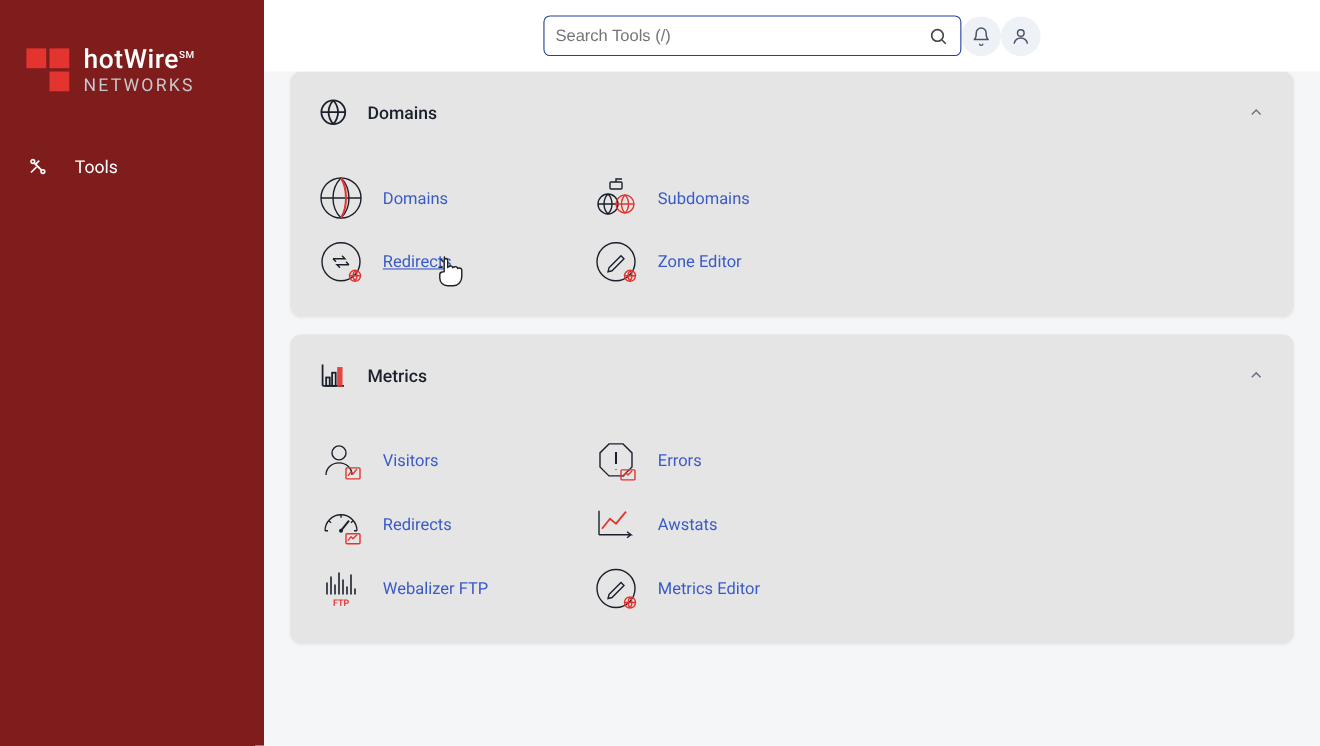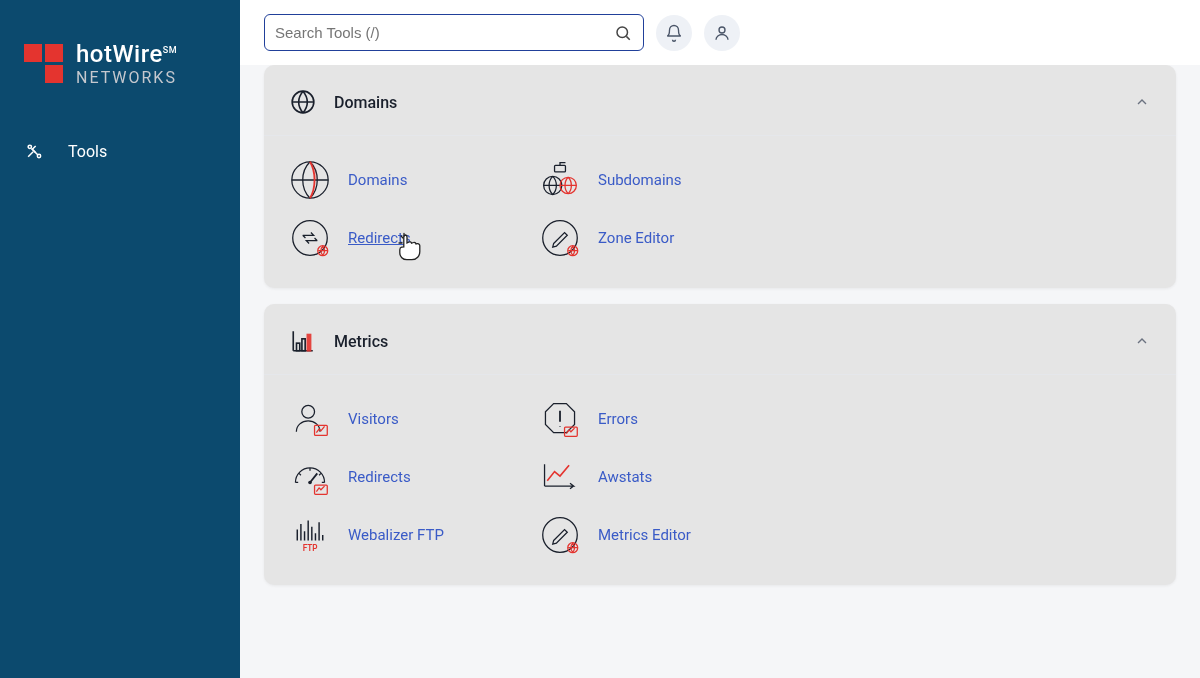--- a/index.html
+++ b/index.html
@@ -1,33 +1,33 @@
 <!DOCTYPE html>
 <html><head>
   <meta charset="utf-8">
   <style>
     * { margin: 0; padding: 0; box-sizing: border-box; }
     body { font-family: -apple-system, BlinkMacSystemFont, 'Segoe UI', Roboto, sans-serif; background: #f5f6f8; overflow: hidden; }
     .app { display: flex; width: 1200px; height: 678px; }
     
-    .sidebar { width: 240px; background: #0c4a6e; color: #fff; padding: 20px 0; flex-shrink: 0; }
+    .sidebar { width: 240px; background: #7f1d1d; color: #fff; padding: 20px 0; flex-shrink: 0; }
     .logo { padding: 20px 24px 40px; }
     .logo-icon { display: inline-flex; flex-wrap: wrap; width: 40px; height: 40px; gap: 3px; vertical-align: middle; }
     .logo-icon span { width: 18px; height: 18px; background: #e4342f; }
     .logo-icon span:nth-child(3) { background: transparent; }
     .logo-text { display: inline-block; vertical-align: middle; margin-left: 8px; }
     .logo-main { font-size: 24px; font-weight: 500; letter-spacing: 0.5px; }
     .logo-sub { font-size: 16px; letter-spacing: 2px; color: #c5c8ce; }
     .logo-sm { font-size: 9px; vertical-align: super; }
     
     .nav-item { display: flex; align-items: center; gap: 24px; padding: 14px 24px; font-size: 16px; cursor: pointer; }
     .nav-item svg { width: 20px; height: 20px; }
     
     .main { flex: 1; background: #fff; display: flex; flex-direction: column; overflow: hidden; }
-    .topbar { display: flex; align-items: center; justify-content: flex-start; padding: 14px 24px; gap: 12px; }
+    .topbar { display: flex; align-items: center; justify-content: center; padding: 14px 24px; }
     .search { position: relative; width: 380px; }
     .search input { width: 100%; padding: 9px 40px 9px 10px; border: 1.5px solid #21409a; border-radius: 6px; font-size: 15px; outline: none; }
     .search svg { position: absolute; right: 12px; top: 50%; transform: translateY(-50%); width: 18px; height: 18px; color: #444; }
     .icon-btn { width: 36px; height: 36px; border-radius: 50%; background: #eef1f6; display: flex; align-items: center; justify-content: center; cursor: pointer; }
     .icon-btn svg { width: 18px; height: 18px; color: #4a5568; }
     
     .content { flex: 1; background: #f5f6f8; padding: 0 24px 24px; overflow-y: auto; }
     .panel { background: #e5e5e5; border-radius: 10px; box-shadow: 0 1px 3px rgba(0,0,0,0.06); margin-bottom: 16px; }
     .panel-header { display: flex; align-items: center; padding: 24px 26px 20px; gap: 18px; cursor: pointer; }
     .panel-header svg.section-icon { width: 26px; height: 26px; }

